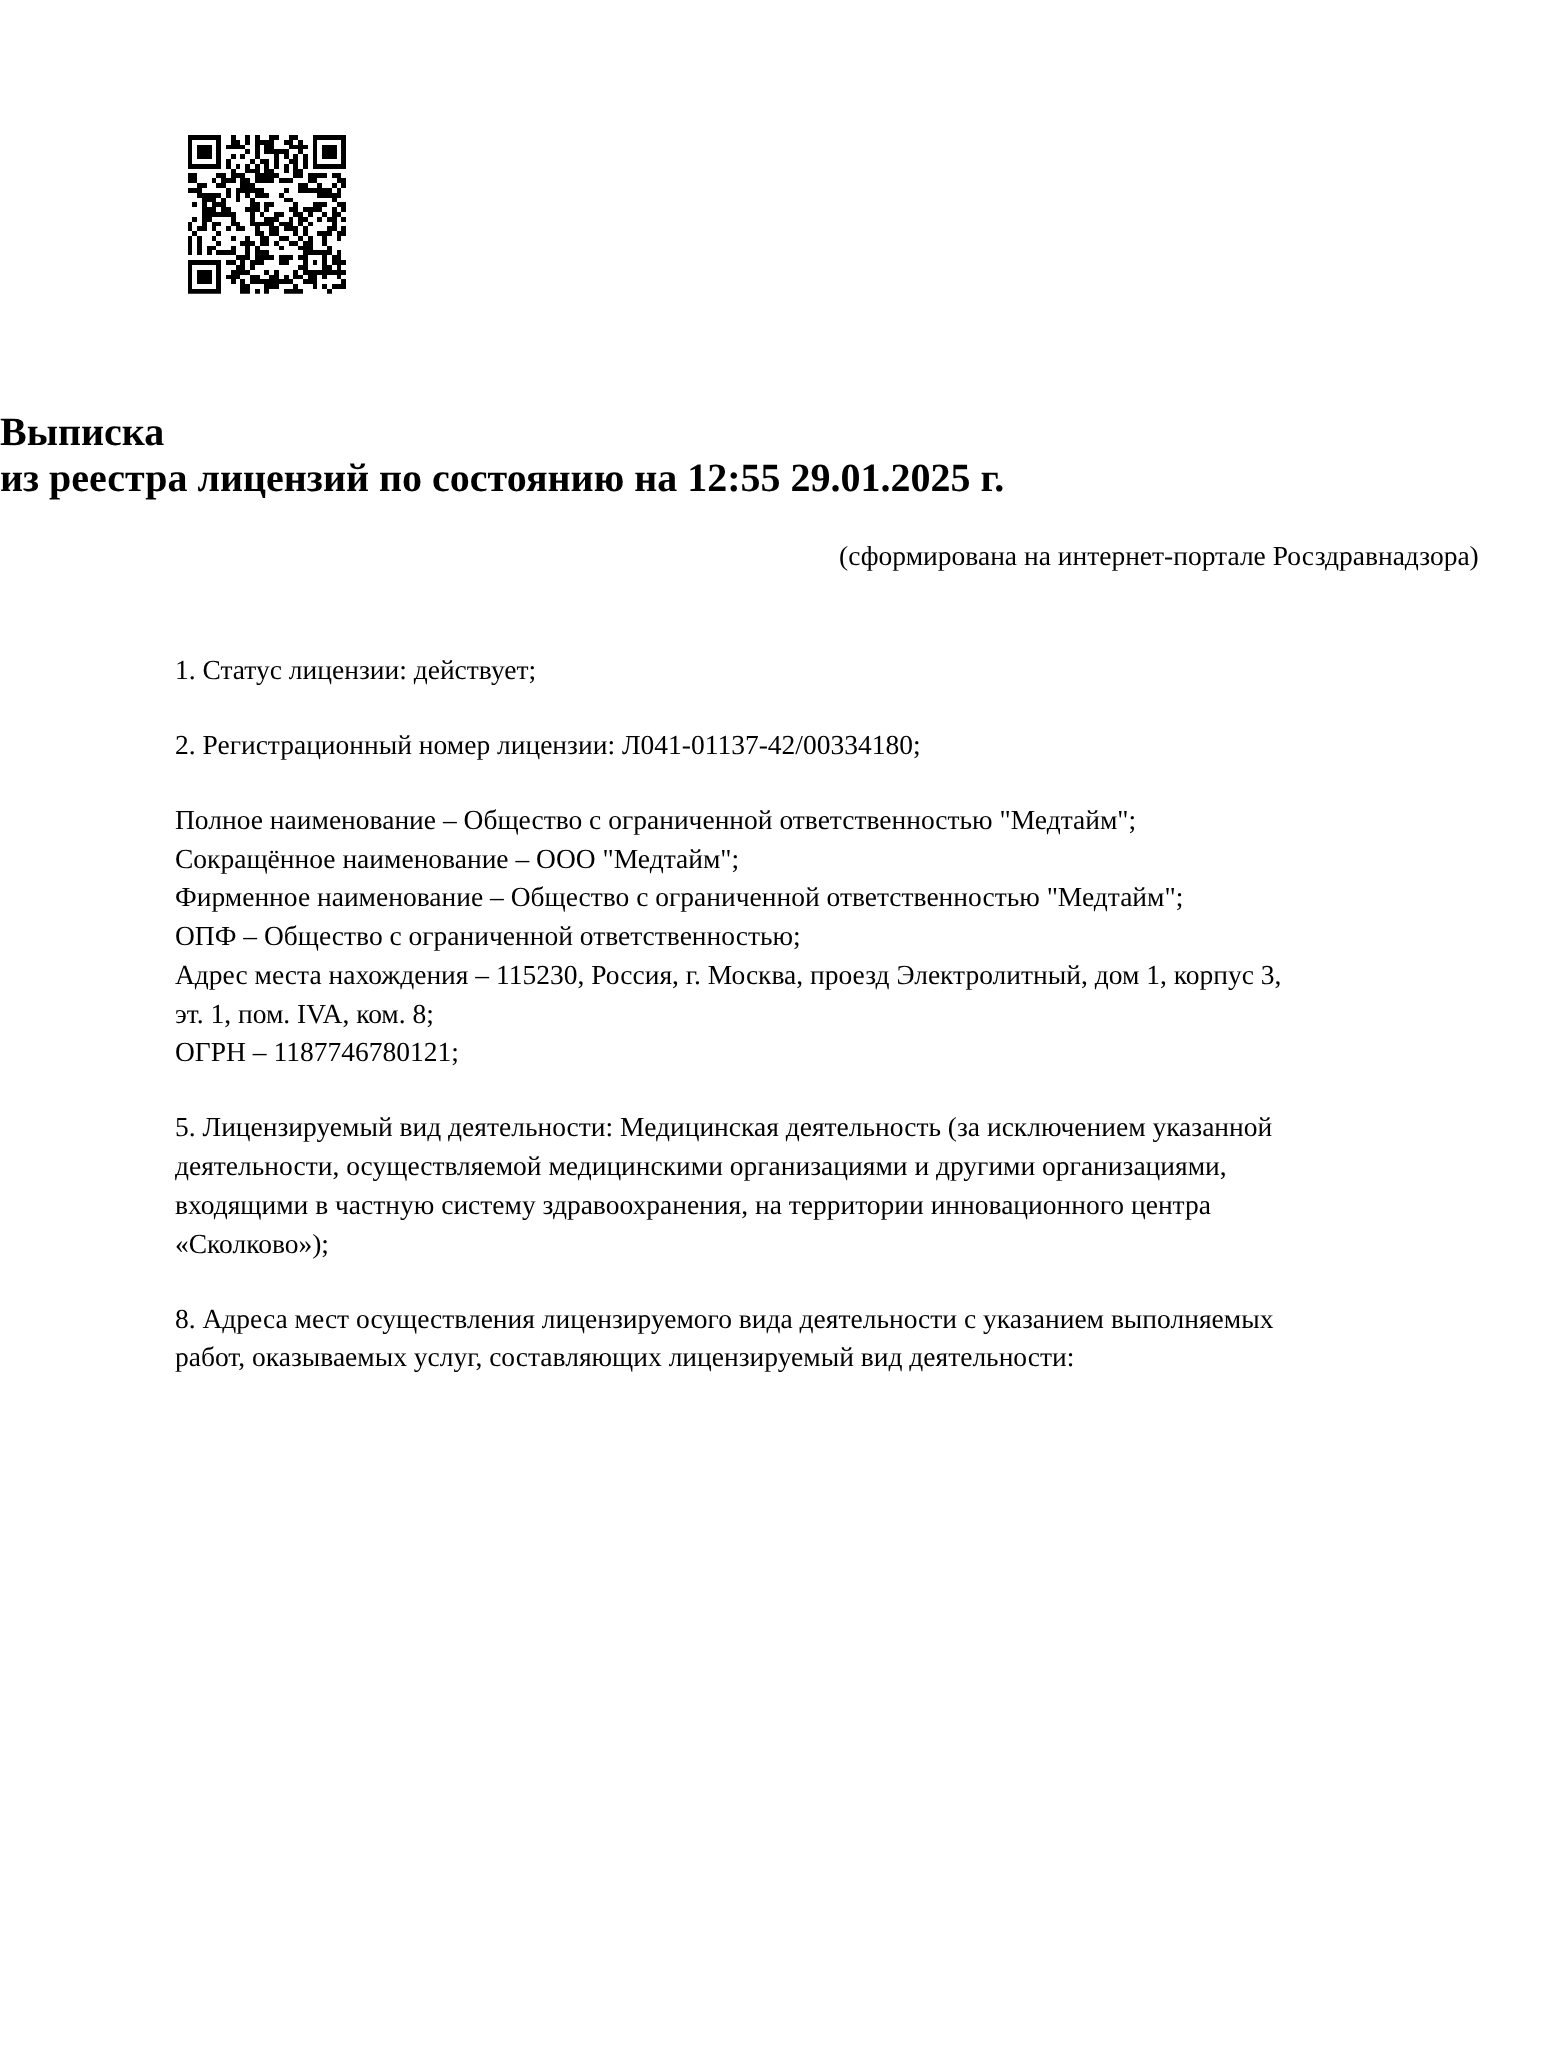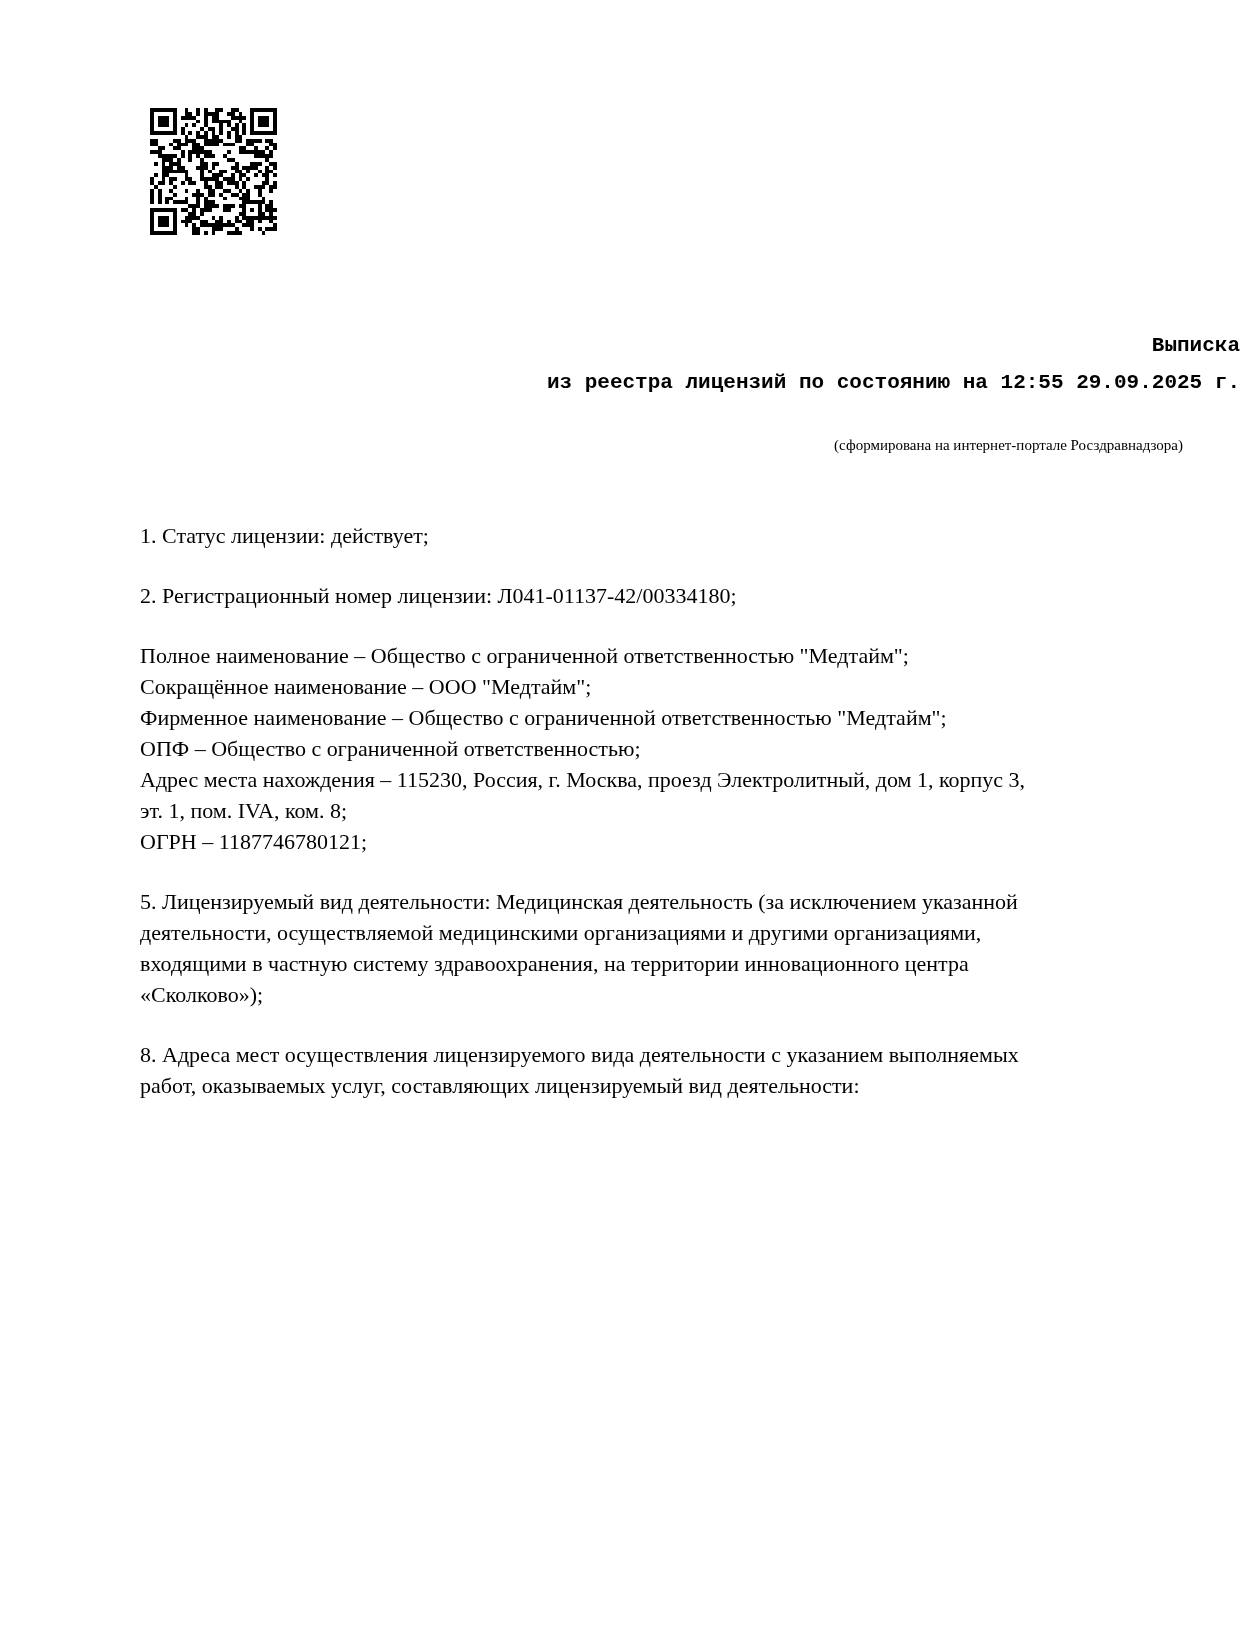--- a/index.html
+++ b/index.html
@@ -7,27 +7,27 @@
     width:1240px;height:1650px;
     background:#ffffff;color:#000000;
     font-family:"Liberation Serif","DejaVu Serif",serif;
     position:relative;overflow:hidden;
   }
   .qr{
     position:absolute;left:150px;top:108px;width:127px;height:127px;
   }
   .qr svg{display:block;width:127px;height:127px;shape-rendering:crispEdges;}
   .title-wrap{
-    padding-top:327px;text-align:right;
-    font-weight:bold;font-size:21px;line-height:37px;font-family:Liberation Mono, monospace;
+    padding-top:327px;text-align:left;
+    font-weight:bold;font-size:32px;line-height:37px;
   }
   .title-line{margin:0;}
   .subtitle{
     margin-top:32px;padding-right:57px;
-    text-align:right;font-size:15px;line-height:24px;
+    text-align:right;font-size:22px;line-height:24px;
   }
   .content{
     margin:63px 0 0 140px;width:1040px;
     font-size:22px;line-height:31px;
   }
   .content p{margin:12px 0 29px 0;white-space:pre-line;}
 </style>
 </head>
 <body>
 
@@ -567,21 +567,21 @@
         <rect x="20" y="32" width="1" height="1" fill="#000000"></rect>
         <rect x="21" y="32" width="1" height="1" fill="#000000"></rect>
         <rect x="22" y="32" width="1" height="1" fill="#000000"></rect>
         <rect x="23" y="32" width="1" height="1" fill="#000000"></rect>
         <rect x="29" y="32" width="1" height="1" fill="#000000"></rect>
       </svg>
   </div>
 
   <div class="title-wrap">
     <div class="title-line">Выписка</div>
-    <div class="title-line">из реестра лицензий по состоянию на 12:55 29.09.2025 г.</div>
+    <div class="title-line">из реестра лицензий по состоянию на 12:55 29.01.2025 г.</div>
   </div>
 
   <div class="subtitle">(сформирована на интернет-портале Росздравнадзора)</div>
 
   <div class="content">
     <p>1. Статус лицензии: действует;</p>
     <p>2. Регистрационный номер лицензии: Л041-01137-42/00334180;</p>
     <p>Полное наименование – Общество с ограниченной ответственностью "Медтайм";
 Сокращённое наименование – ООО "Медтайм";
 Фирменное наименование – Общество с ограниченной ответственностью "Медтайм";

